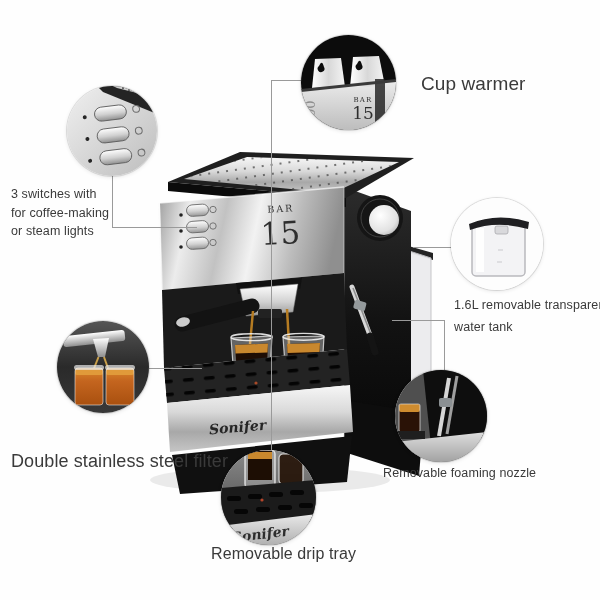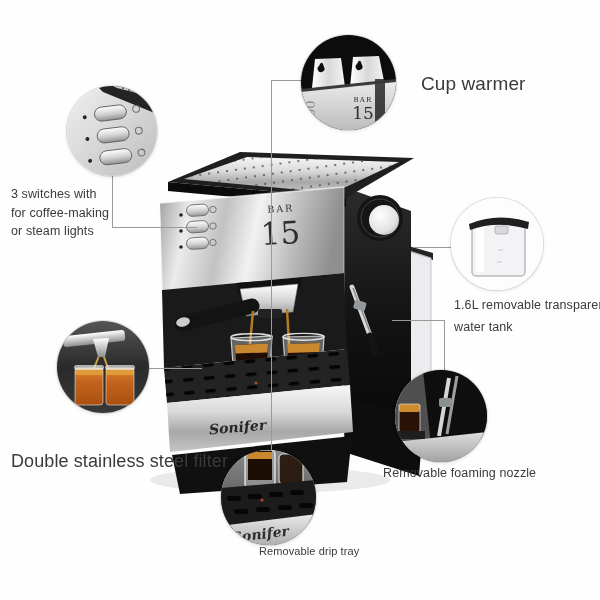--- a/index.html
+++ b/index.html
@@ -17,21 +17,21 @@
     background:#fff;
   }
   
   .label{position:absolute;z-index:4;color:#3a3a3a;letter-spacing:0.1px;}
   .label div{white-space:nowrap;}
   #cup-warmer-label{left:421px;top:73px;font-size:19px;text-align:center;}
   #switches-label{left:11px;top:185px;font-size:12.5px;line-height:18.5px;}
   #water-tank-label{left:454px;top:294px;font-size:12.5px;line-height:22px;}
   #filter-label{left:11px;top:451px;font-size:18px;}
   #nozzle-label{left:383px;top:466px;font-size:12.5px;}
-  #drip-tray-label{left:211px;top:545px;font-size:11px;margin-left:48px;}
+  #drip-tray-label{left:211px;top:545px;font-size:16px;}
   .serif-badge{font-family:"DejaVu Serif",serif;}
 </style>
 </head>
 <body>
 
 <div id="stage">
 
   <svg style="position:absolute;left:0;top:0;z-index:1;" width="600" height="600" viewBox="0 0 600 600">
     <defs>
       <linearGradient id="steelV" x1="0" y1="0" x2="0" y2="1">

